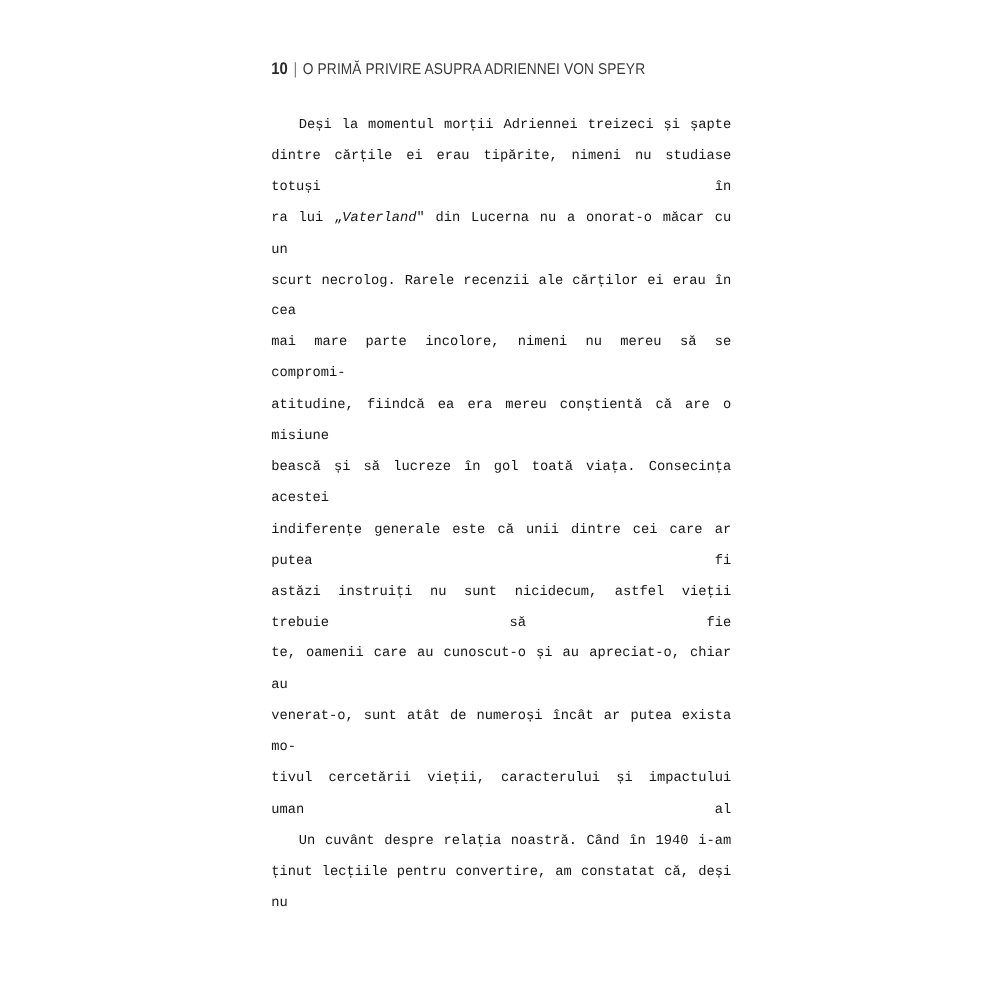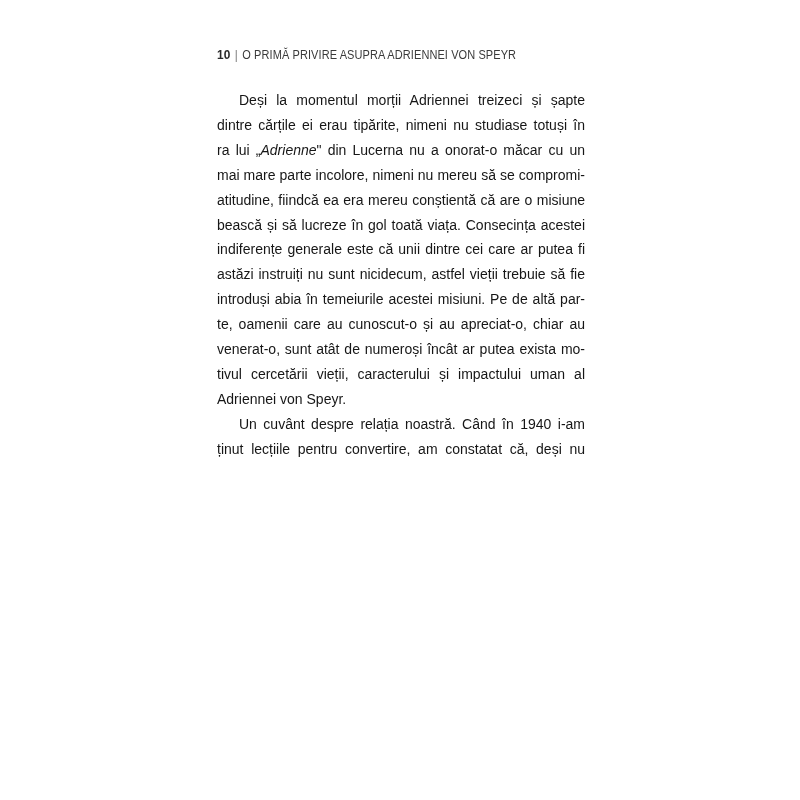--- a/index.html
+++ b/index.html
@@ -61,27 +61,27 @@
   
   .textblock {
     position: absolute;
     left: 217px;
     top: 88px;
     width: 368px;
   }
 
   .para {
     margin: 0;
-    font-size: 14px;
+    font-size: 11px;
     line-height: 24.9px;
     text-align: justify;
     text-justify: inter-word;
     hyphens: none;
     color: #161616;
-    font-family: Liberation Sans, sans-serif;
+    font-family: Liberation Mono, monospace;
   }
   .para .it {
     font-style: italic;
   }
   
   .line {
     display: block;
     text-align: justify;
     text-align-last: justify;
     white-space: pre-wrap;
@@ -102,31 +102,30 @@
   <div class="running-head">
     <span class="folio">10</span>
     <span class="rule">|</span>
     <span class="rh-title">O PRIMĂ PRIVIRE ASUPRA ADRIENNEI VON SPEYR</span>
   </div>
 
   <div class="textblock">
     <p class="para">
         <span class="line indent-line">Deși la momentul morții Adriennei treizeci și șapte</span>
         <span class="line">dintre cărțile ei erau tipărite, nimeni nu studiase totuși în</span>
-        <span class="line">ra lui „<span class="it">Adrienne</span>" din Lucerna nu a onorat-o măcar cu un</span>
+        <span class="line">ra lui „<span class="it">Vaterland</span>" din Lucerna nu a onorat-o măcar cu un</span>
+        <span class="line">scurt necrolog. Rarele recenzii ale cărților ei erau în cea</span>
         <span class="line">mai mare parte incolore, nimeni nu mereu să se compromi-</span>
         <span class="line">atitudine, fiindcă ea era mereu conștientă că are o misiune</span>
         <span class="line">bească și să lucreze în gol toată viața. Consecința acestei</span>
         <span class="line">indiferențe generale este că unii dintre cei care ar putea fi</span>
         <span class="line">astăzi instruiți nu sunt nicidecum, astfel vieții trebuie să fie</span>
-        <span class="line">introduși abia în temeiurile acestei misiuni. Pe de altă par-</span>
         <span class="line">te, oamenii care au cunoscut-o și au apreciat-o, chiar au</span>
         <span class="line">venerat-o, sunt atât de numeroși încât ar putea exista mo-</span>
         <span class="line">tivul cercetării vieții, caracterului și impactului uman al</span>
-        <span class="line last">Adriennei von Speyr.</span>
       </p>
     <p class="para">
         <span class="line indent-line">Un cuvânt despre relația noastră. Când în 1940 i-am</span>
         <span class="line">ținut lecțiile pentru convertire, am constatat că, deși nu</span>
       </p>
   </div>
 
 </div>
 
 </body></html>

